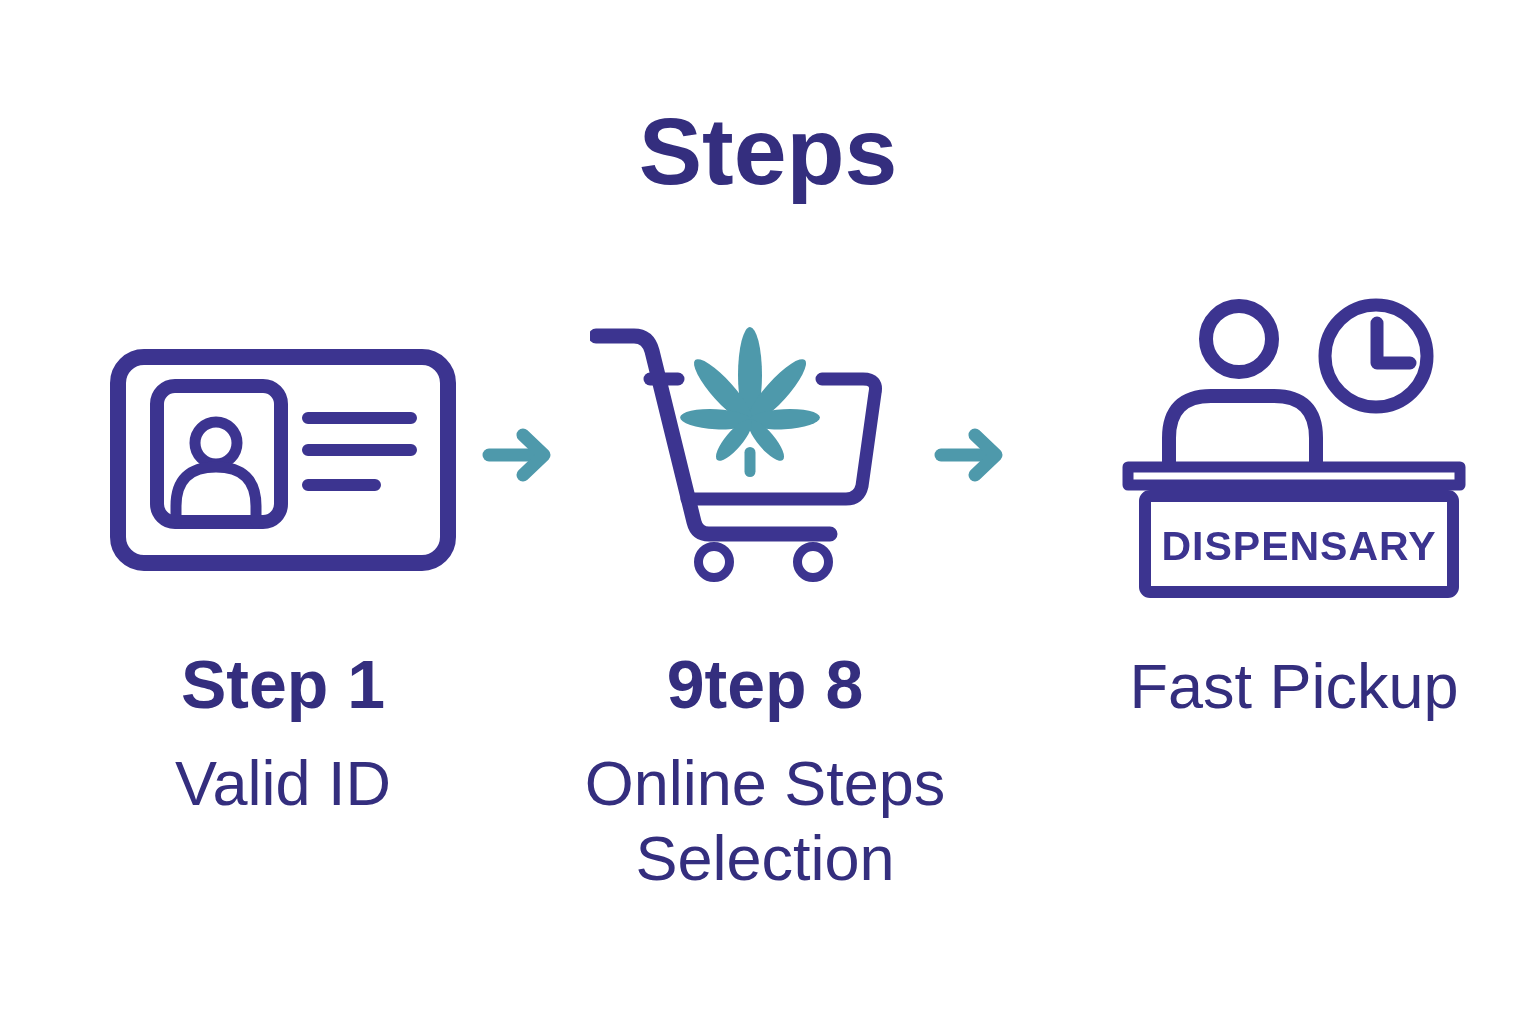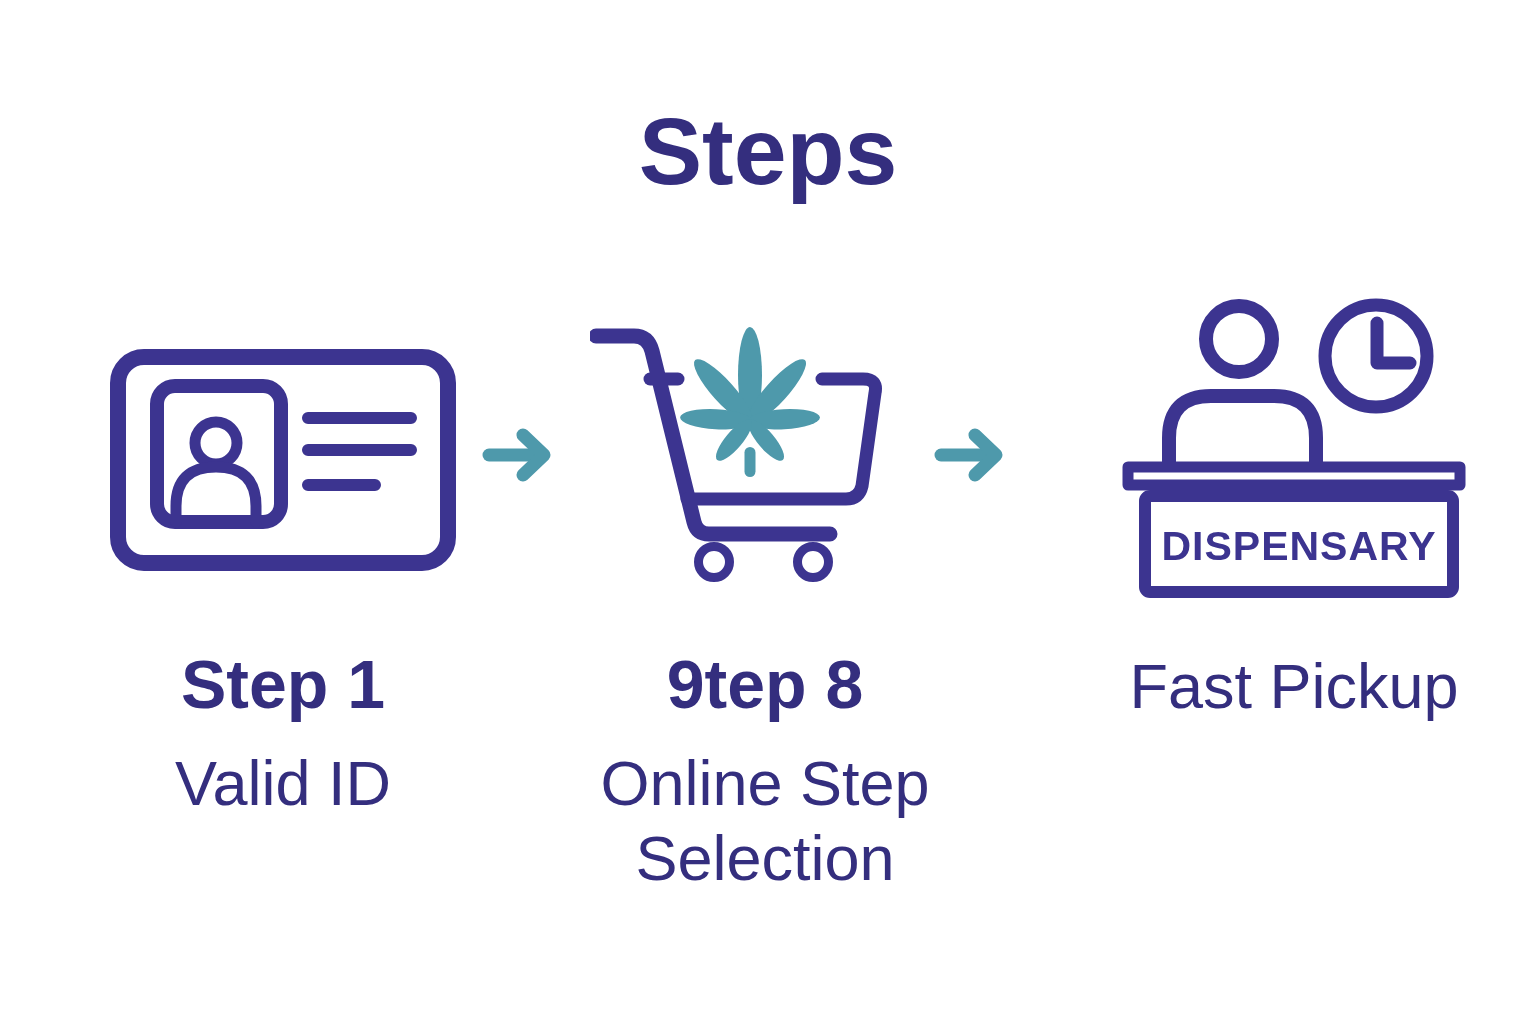--- a/index.html
+++ b/index.html
@@ -136,21 +136,21 @@
           <ellipse transform="rotate(-42)" cx="0" cy="-40" rx="11" ry="42"></ellipse>
           <ellipse transform="rotate(87)" cx="0" cy="-34" rx="10" ry="36"></ellipse>
           <ellipse transform="rotate(-87)" cx="0" cy="-34" rx="10" ry="36"></ellipse>
           <ellipse transform="rotate(140)" cx="0" cy="-25" rx="8.5" ry="26"></ellipse>
           <ellipse transform="rotate(-140)" cx="0" cy="-25" rx="8.5" ry="26"></ellipse>
           <rect x="-5.5" y="26" width="11" height="30" rx="5.5"></rect>
         </g>
       </svg>
     </div>
     <div class="step-label">9tep 8</div>
-    <div class="step-desc">Online Step Selection</div>
+    <div class="step-desc">Online Steps Selection</div>
   </section>
 
   <div class="arrow" id="arrow-2">
     <svg width="88" height="58" viewBox="0 0 88 58" aria-hidden="true">
       <path class="ar" d="M7,29 H57" stroke-width="13"></path>
       <path class="ar" d="M41,9 L62,29 L41,49" stroke-width="13"></path>
     </svg>
   </div>
 
   <section class="step" id="step-3">

